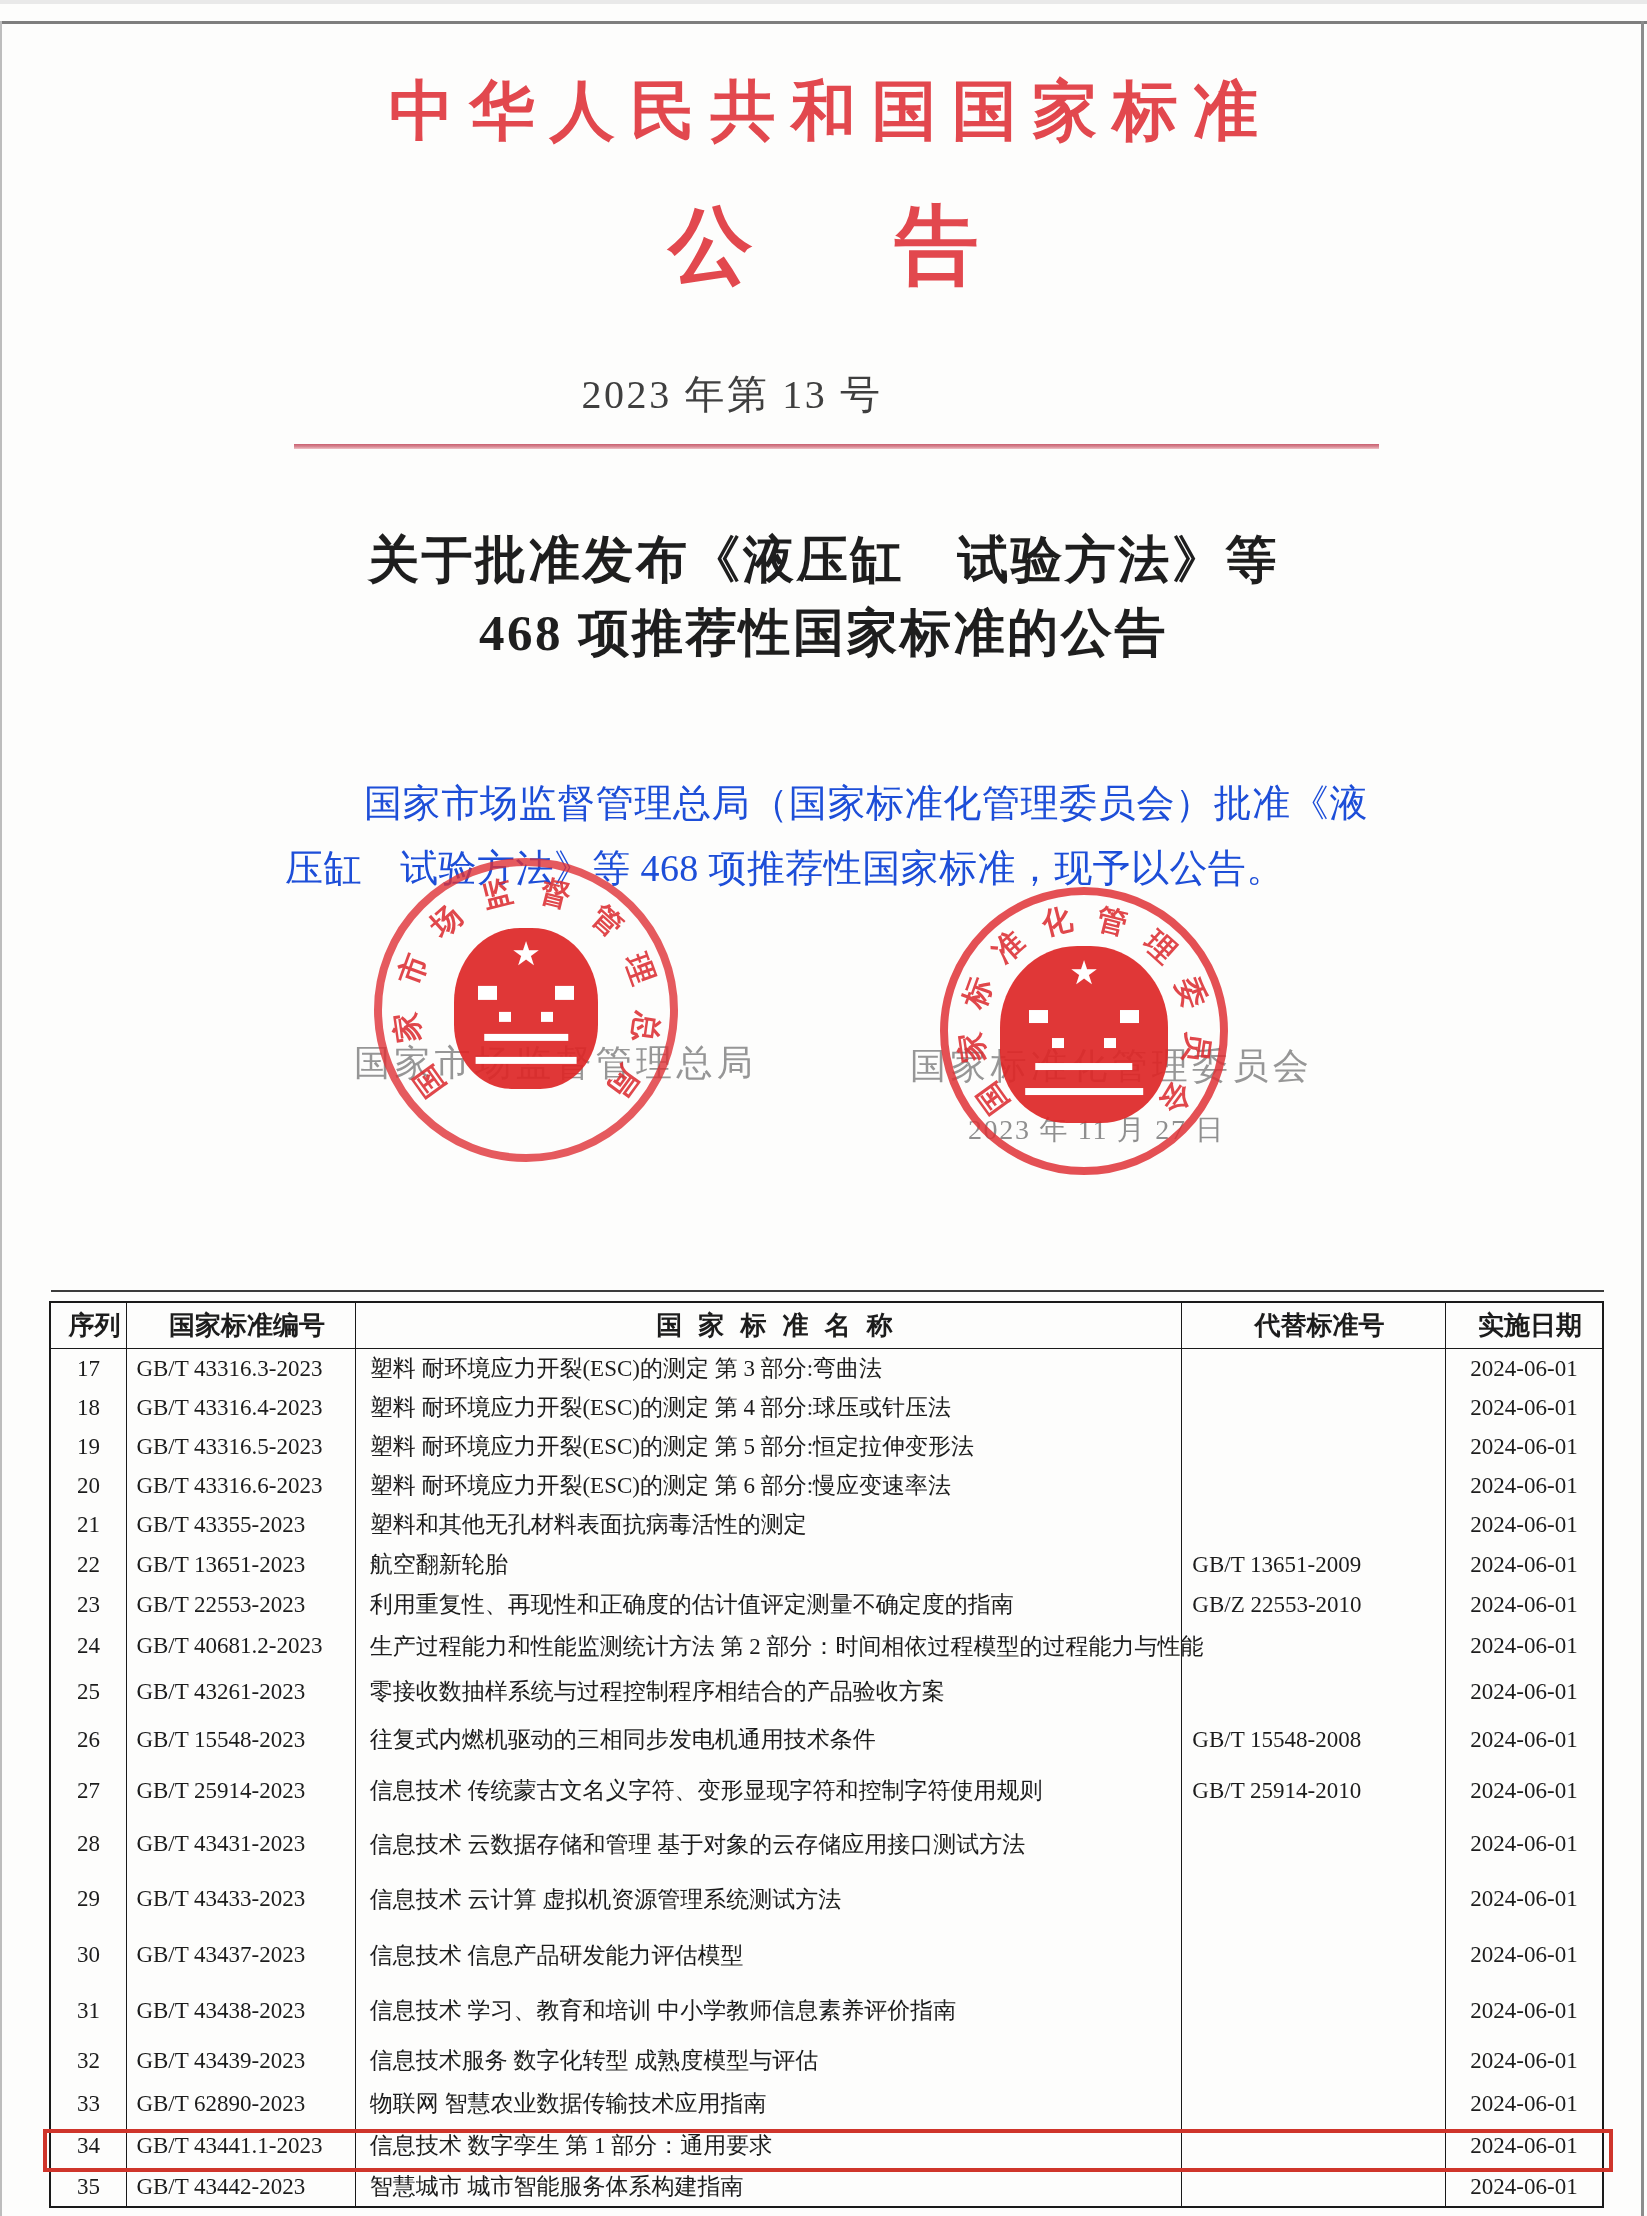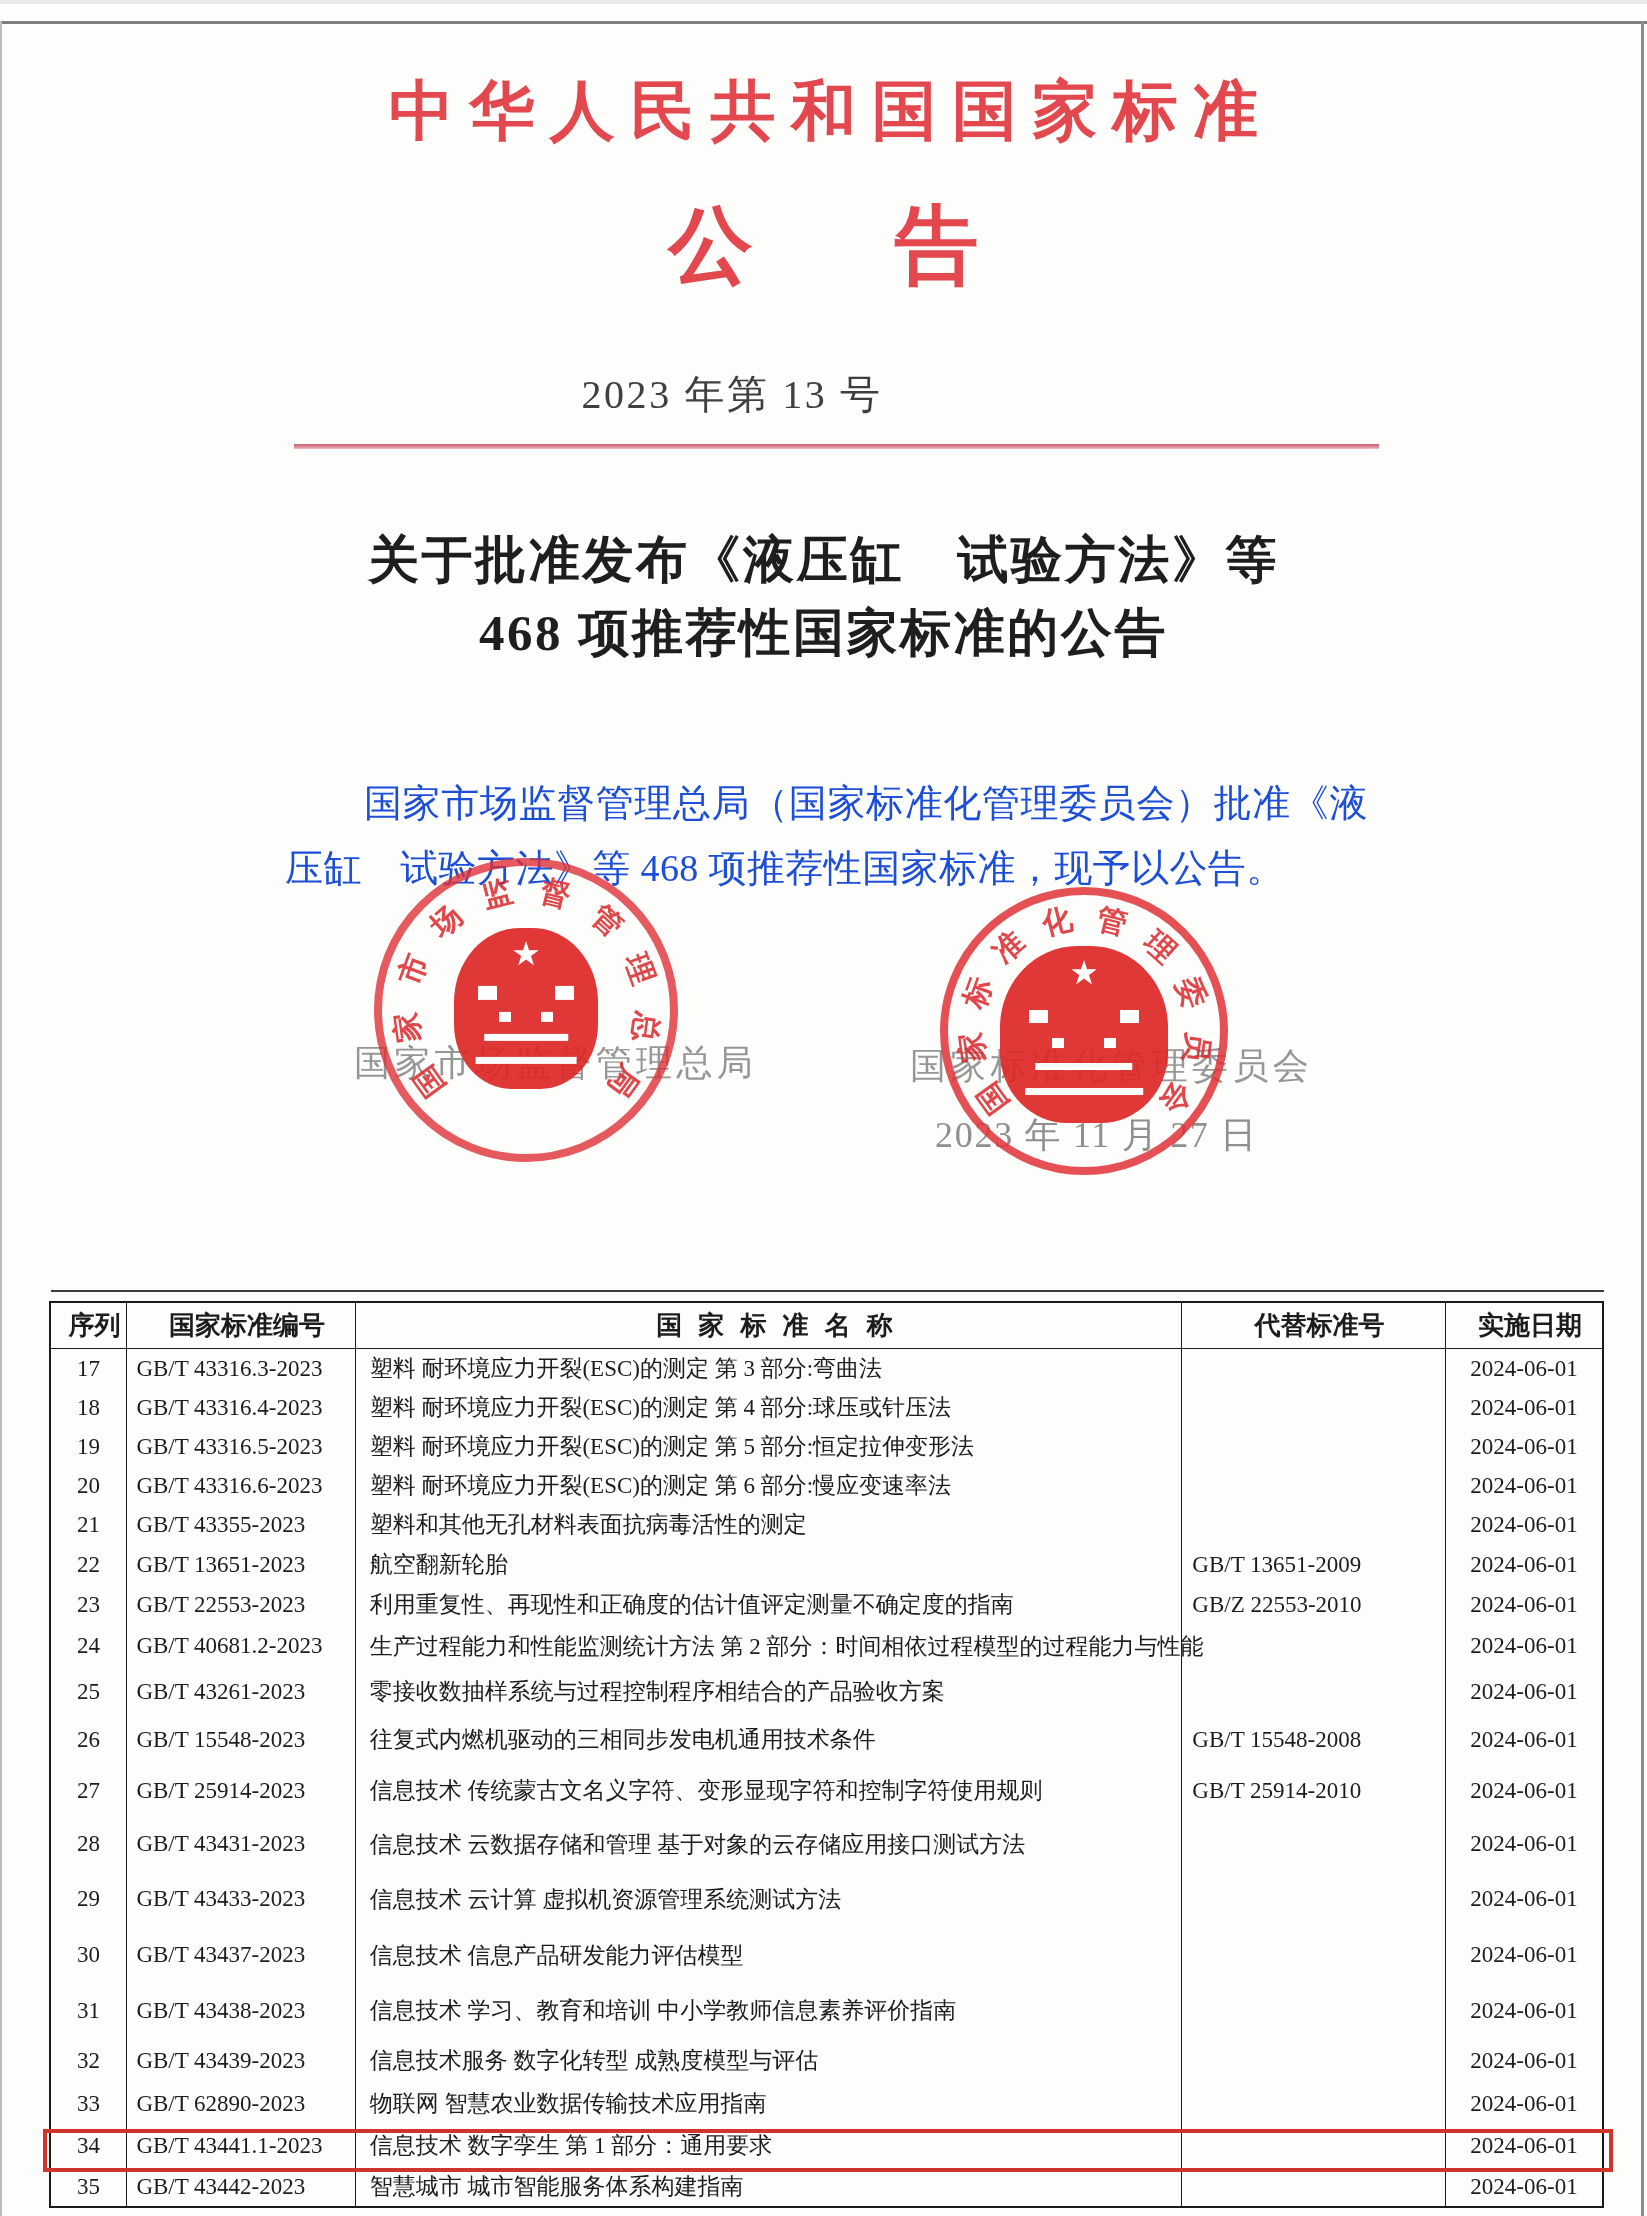--- a/index.html
+++ b/index.html
@@ -39,21 +39,21 @@
     font-size:38px;line-height:65px;color:#1d4ed8;text-indent:79px;letter-spacing:0.4px;
     text-align:justify;
   }
 
   
   .sig{position:absolute;width:549px;text-align:center;color:var(--gray_text,#969696);
        font-size:36px;letter-spacing:4.3px;white-space:nowrap;z-index:1;}
   .sig-left{left:281px;top:1035px;}
   .sig-right{left:837px;top:1038px;}
   .seal-date{position:absolute;left:839px;top:1107px;width:515px;text-align:center;
-       color:#8f8f8f;font-size:36px;letter-spacing:1.7px;white-space:nowrap;z-index:1;}
+       color:#8f8f8f;font-size:28px;letter-spacing:1.7px;white-space:nowrap;z-index:1;}
 
   
   .seal{position:absolute;border-radius:50%;box-sizing:border-box;z-index:2;}
   .seal-left{left:374px;top:854px;width:304px;height:304px;border:8.6px solid rgba(223,49,54,.8);}
   .seal-right{left:940px;top:883px;width:288px;height:288px;border:8.6px solid rgba(223,49,54,.85);}
   .seal .arc-char{position:absolute;left:50%;top:50%;width:31px;height:31px;margin:-15.4px 0 0 -15.4px;
       font-size:30px;font-weight:bold;color:rgba(220,45,50,.88);text-align:center;line-height:31px;}
   .emblem{position:absolute;left:50%;top:50%;background:rgba(221,38,38,.92);}
   .seal-left .emblem{width:144px;height:161px;transform:translate(-50%,-51%);border-radius:46% 46% 40% 40%;}
   .seal-right .emblem{width:168px;height:177px;transform:translate(-50%,-48%);border-radius:46% 46% 40% 40%;}

